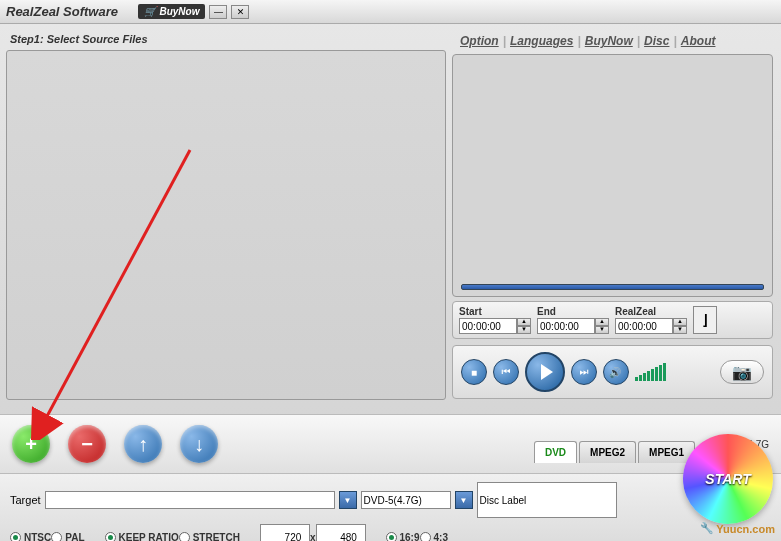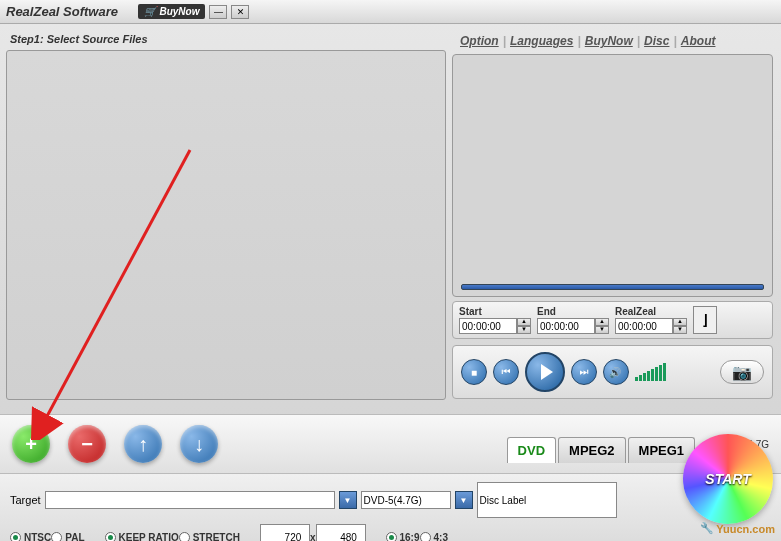--- a/index.html
+++ b/index.html
@@ -35,21 +35,21 @@
 .playbig::after { content:''; border-left: 12px solid #fff; border-top:8px solid transparent; border-bottom:8px solid transparent; margin-left:3px;}
 .volbars { display: flex; gap: 1px; align-items: flex-end; height: 18px; }
 .volbars div { width: 3px; background: #1a9a5a; }
 .snapbtn { margin-left: auto; width: 44px; height: 24px; border-radius: 12px; background: linear-gradient(#fff,#ddd); border: 1px solid #999; display:flex; align-items:center; justify-content:center; cursor:pointer;}
 .toolbar { display: flex; align-items: center; padding: 10px 12px; gap: 18px; background: linear-gradient(#f8f8f8,#e0e0e0); border-top: 1px solid #bbb;}
 .circbtn { width: 38px; height: 38px; border-radius: 50%; display: flex; align-items: center; justify-content: center; color: #fff; font-size: 20px; font-weight: bold; cursor: pointer; box-shadow: 0 2px 4px rgba(0,0,0,0.3), inset 0 2px 4px rgba(255,255,255,0.5); }
 .add { background: radial-gradient(circle at 30% 30%, #8aea6a, #2a9a1a); }
 .del { background: radial-gradient(circle at 30% 30%, #ea6a6a, #ba1a1a); }
 .up, .down { background: radial-gradient(circle at 30% 30%, #8ab8e8, #2a6aaa); }
 .tabs { margin-left: auto; display: flex; align-self: flex-end;}
-.tab { padding: 5px 10px; font-size: 13px; font-weight: bold; border: 1px solid #999; background: linear-gradient(#f0f0f0,#d5d5d5); cursor: pointer; border-bottom:none; border-radius: 3px 3px 0 0; margin-right:2px;}
+.tab { padding: 5px 10px; font-size: 10px; font-weight: bold; border: 1px solid #999; background: linear-gradient(#f0f0f0,#d5d5d5); cursor: pointer; border-bottom:none; border-radius: 3px 3px 0 0; margin-right:2px;}
 .tab.active { color: #1a8a1a; background:#fff;}
 .sizeinfo { font-size: 10px; color: #333; align-self: center; margin-left:10px;}
 .bottom { padding: 4px 10px 8px; background: linear-gradient(#f0f0f0,#d8d8d8); border-top: 1px solid #bbb; position:relative;}
 .step2-label { font-weight: bold; font-style: italic; font-size: 13px; color: #333; }
 .row { display: flex; align-items: center; gap: 4px; margin-top: 4px; font-size: 11px; }
 .target-sel { width: 290px; height: 18px; border: 1px solid #888; background: #fff; }
 .dropbtn { width: 18px; height: 18px; background: linear-gradient(#6a9ad8,#3a6aa8); border: 1px solid #246; color: #fff; font-size: 8px; cursor:pointer; display:flex; align-items:center; justify-content:center;}
 .preset { width: 90px; height: 18px; border: 1px solid #888; font-size: 10px; padding: 1px 2px; background:#fff;}
 .disclabel { width: 140px; height: 18px; border: 1px solid #888; font-size: 10px; padding: 17px 2px; background:#fff;}
 .radiogrp { display: flex; align-items: center; margin-top: 6px; font-size: 10px; font-weight:bold; color:#333;}

